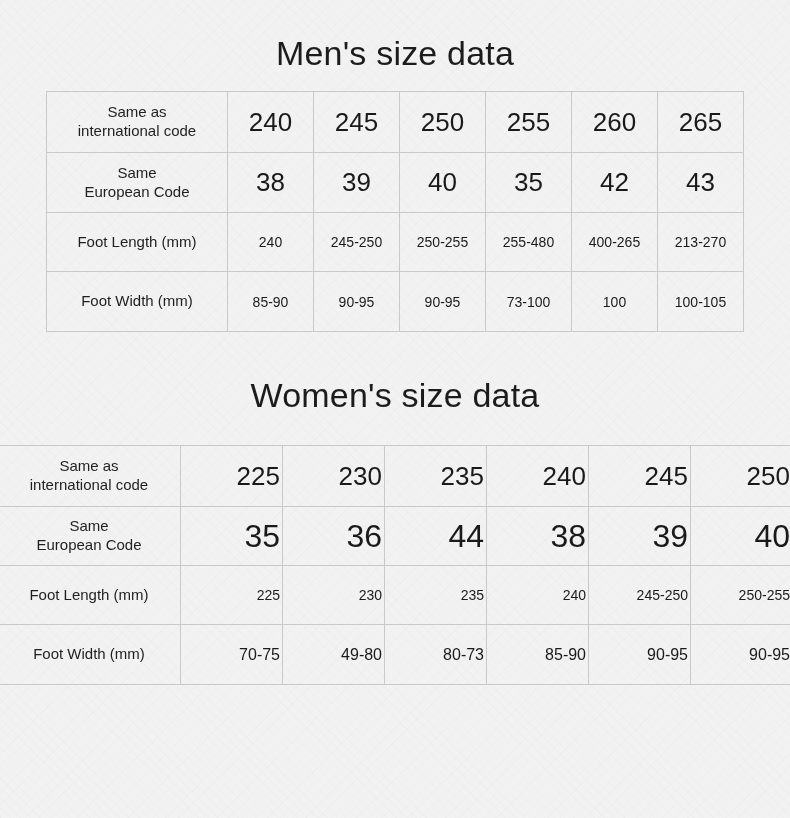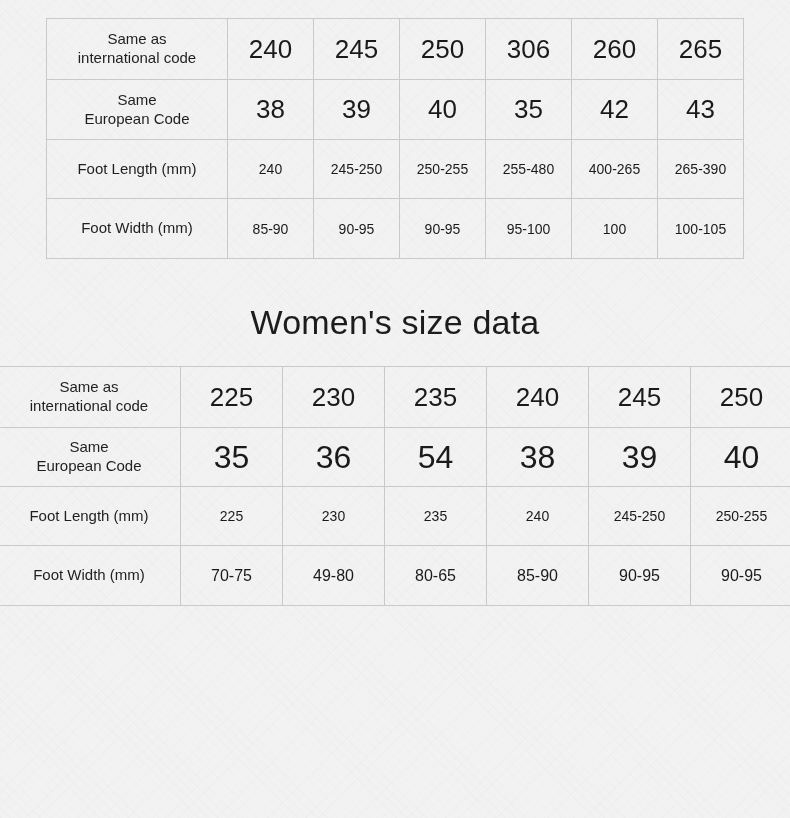--- a/index.html
+++ b/index.html
@@ -37,21 +37,21 @@
   }
 
   .section-title {
     text-align: center;
     font-size: 34px;
     font-weight: 400;
     color: #1c1c1c;
     letter-spacing: 0.2px;
   }
   #men-title { margin: 34px 0 0 0; }
-  #women-title { margin: 44px 0 8px 0; }
+  #women-title { margin: 44px 0 14px 0; }
 
   .table-wrap {
     display: flex;
     justify-content: center;
   }
   table.size-table {
     border-collapse: collapse;
     background: transparent;
     table-layout: fixed;
   }
@@ -80,50 +80,51 @@
   #men-table tr.r-wid td { height: 59px; }
 
   
   #women-table { width: 760px; margin-top: 16px; }
   #women-table td.label {
     width: 178px;
     font-size: 15px;
     line-height: 1.25;
     color: #1f1f1f;
   }
-  #women-table td.val { width: 97px; }
+  #women-table td.val { width: 97px; text-align: right; }
   #women-table tr.r-intl td.val { font-size: 26px; }
   #women-table tr.r-euro td.val { font-size: 32px; }
   #women-table tr.r-len td.val { font-size: 14px; }
   #women-table tr.r-wid td.val { font-size: 16px; }
   #women-table tr.r-intl td { height: 60px; }
   #women-table tr.r-euro td { height: 58px; }
   #women-table tr.r-len td { height: 58px; }
   #women-table tr.r-wid td { height: 59px; }
 
   .label .line { display: block; }
 </style>
 </head>
 <body>
 
 <div class="page">
 
+  <h1 class="section-title" id="men-title">Men's size data</h1>
 
   <div class="table-wrap">
     <table class="size-table" id="men-table">
       <tbody>
         <tr class="r-intl">
           <td class="label">
             <span class="line">Same as</span>
             <span class="line">international code</span>
           </td>
           <td class="val">240</td>
           <td class="val">245</td>
           <td class="val">250</td>
-          <td class="val">306</td>
+          <td class="val">255</td>
           <td class="val">260</td>
           <td class="val">265</td>
         </tr>
         <tr class="r-euro">
           <td class="label">
             <span class="line">Same</span>
             <span class="line">European Code</span>
           </td>
           <td class="val">38</td>
           <td class="val">39</td>
@@ -134,30 +135,30 @@
         </tr>
         <tr class="r-len">
           <td class="label">
             <span class="line">Foot Length (mm)</span>
           </td>
           <td class="val">240</td>
           <td class="val">245-250</td>
           <td class="val">250-255</td>
           <td class="val">255-480</td>
           <td class="val">400-265</td>
-          <td class="val">265-390</td>
+          <td class="val">213-270</td>
         </tr>
         <tr class="r-wid">
           <td class="label">
             <span class="line">Foot Width (mm)</span>
           </td>
           <td class="val">85-90</td>
           <td class="val">90-95</td>
           <td class="val">90-95</td>
-          <td class="val">95-100</td>
+          <td class="val">73-100</td>
           <td class="val">100</td>
           <td class="val">100-105</td>
         </tr>
       </tbody>
     </table>
   </div>
 
   <h1 class="section-title" id="women-title">Women's size data</h1>
 
   <div class="table-wrap">
@@ -175,21 +176,21 @@
           <td class="val">245</td>
           <td class="val">250</td>
         </tr>
         <tr class="r-euro">
           <td class="label">
             <span class="line">Same</span>
             <span class="line">European Code</span>
           </td>
           <td class="val">35</td>
           <td class="val">36</td>
-          <td class="val">54</td>
+          <td class="val">44</td>
           <td class="val">38</td>
           <td class="val">39</td>
           <td class="val">40</td>
         </tr>
         <tr class="r-len">
           <td class="label">
             <span class="line">Foot Length (mm)</span>
           </td>
           <td class="val">225</td>
           <td class="val">230</td>
@@ -197,21 +198,21 @@
           <td class="val">240</td>
           <td class="val">245-250</td>
           <td class="val">250-255</td>
         </tr>
         <tr class="r-wid">
           <td class="label">
             <span class="line">Foot Width (mm)</span>
           </td>
           <td class="val">70-75</td>
           <td class="val">49-80</td>
-          <td class="val">80-65</td>
+          <td class="val">80-73</td>
           <td class="val">85-90</td>
           <td class="val">90-95</td>
           <td class="val">90-95</td>
         </tr>
       </tbody>
     </table>
   </div>
 
 </div>
 

